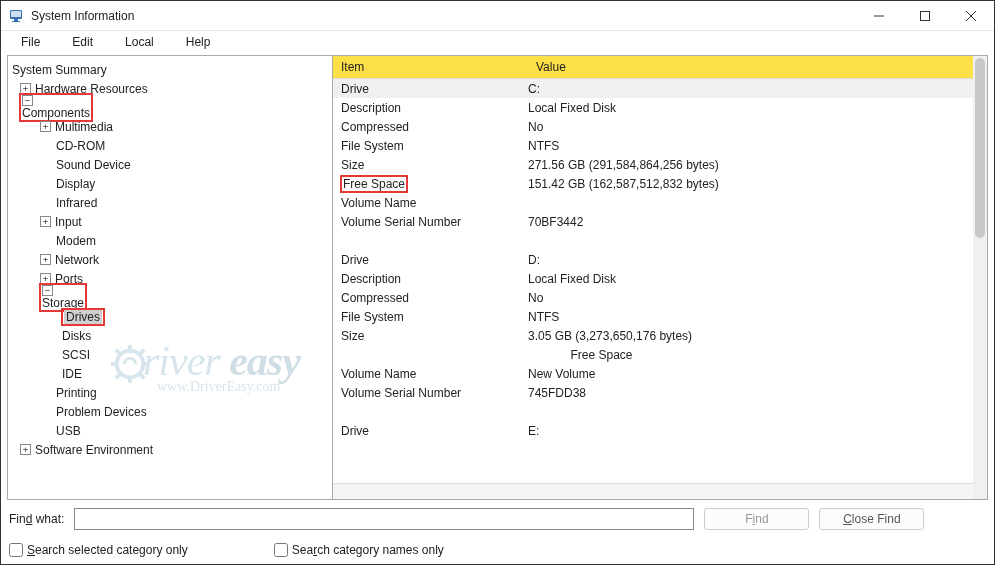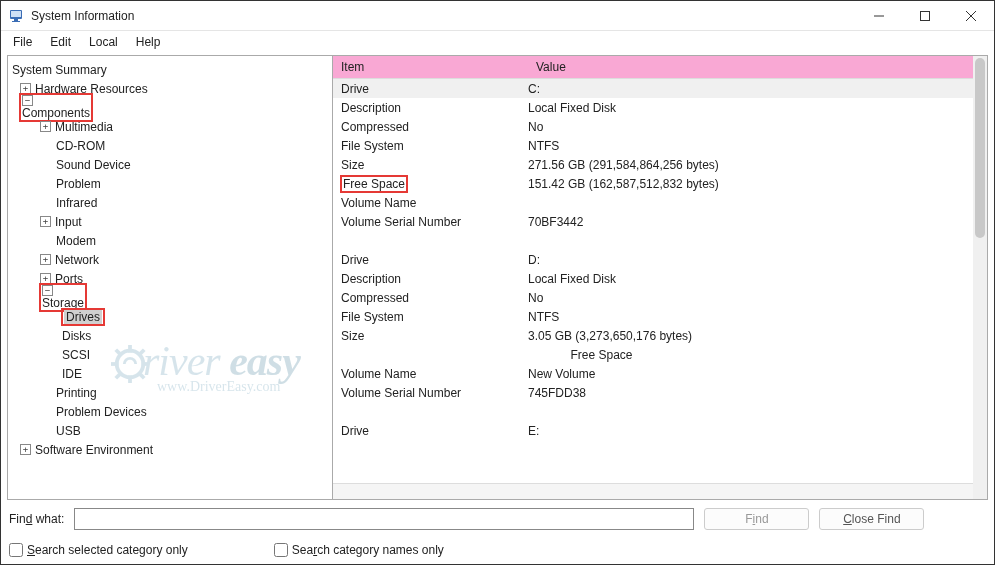--- a/index.html
+++ b/index.html
@@ -33,22 +33,22 @@
     margin-left: auto; display: flex;
   }
   .win-btn {
     width: 46px; height: 30px;
     display: flex; align-items: center; justify-content: center;
     color: #444;
   }
   .menubar {
     height: 22px;
     display: flex; align-items: center;
-    padding: 0 4px;
-    gap: 2px;
+    padding: 0 12px;
+    gap: 16px;
   }
   .menubar span {
     padding: 2px 8px;
   }
   .content {
     flex: 1;
     display: flex;
     border: 1px solid #aaa;
     margin: 2px 6px;
     min-height: 0;
@@ -90,21 +90,21 @@
     display: flex; flex-direction: column;
     position: relative;
   }
   .detail-list {
     flex: 1;
     overflow-y: auto;
     overflow-x: auto;
   }
   .detail-header {
     display: flex;
-    background: #f9a8d4;
+    background: #fde047;
     border-bottom: 1px solid #ddd;
   }
   .detail-header .col {
     padding: 4px 8px;
     font-size: 12px;
   }
   .col-item { width: 195px; flex-shrink: 0; }
   .col-value { flex: 1; }
   .detail-row {
     display: flex;
@@ -255,21 +255,21 @@
         <span class="tree-toggle">+</span>
         <span>Multimedia</span>
       </div>
       <div class="tree-node" style="padding-left:46px">
           <span>CD-ROM</span>
         </div>
       <div class="tree-node" style="padding-left:46px">
           <span>Sound Device</span>
         </div>
       <div class="tree-node" style="padding-left:46px">
-          <span>Problem</span>
+          <span>Display</span>
         </div>
       <div class="tree-node" style="padding-left:46px">
           <span>Infrared</span>
         </div>
 
       <div class="tree-node" style="padding-left:30px">
         <span class="tree-toggle">+</span>
         <span>Input</span>
       </div>
       <div class="tree-node" style="padding-left:46px">

